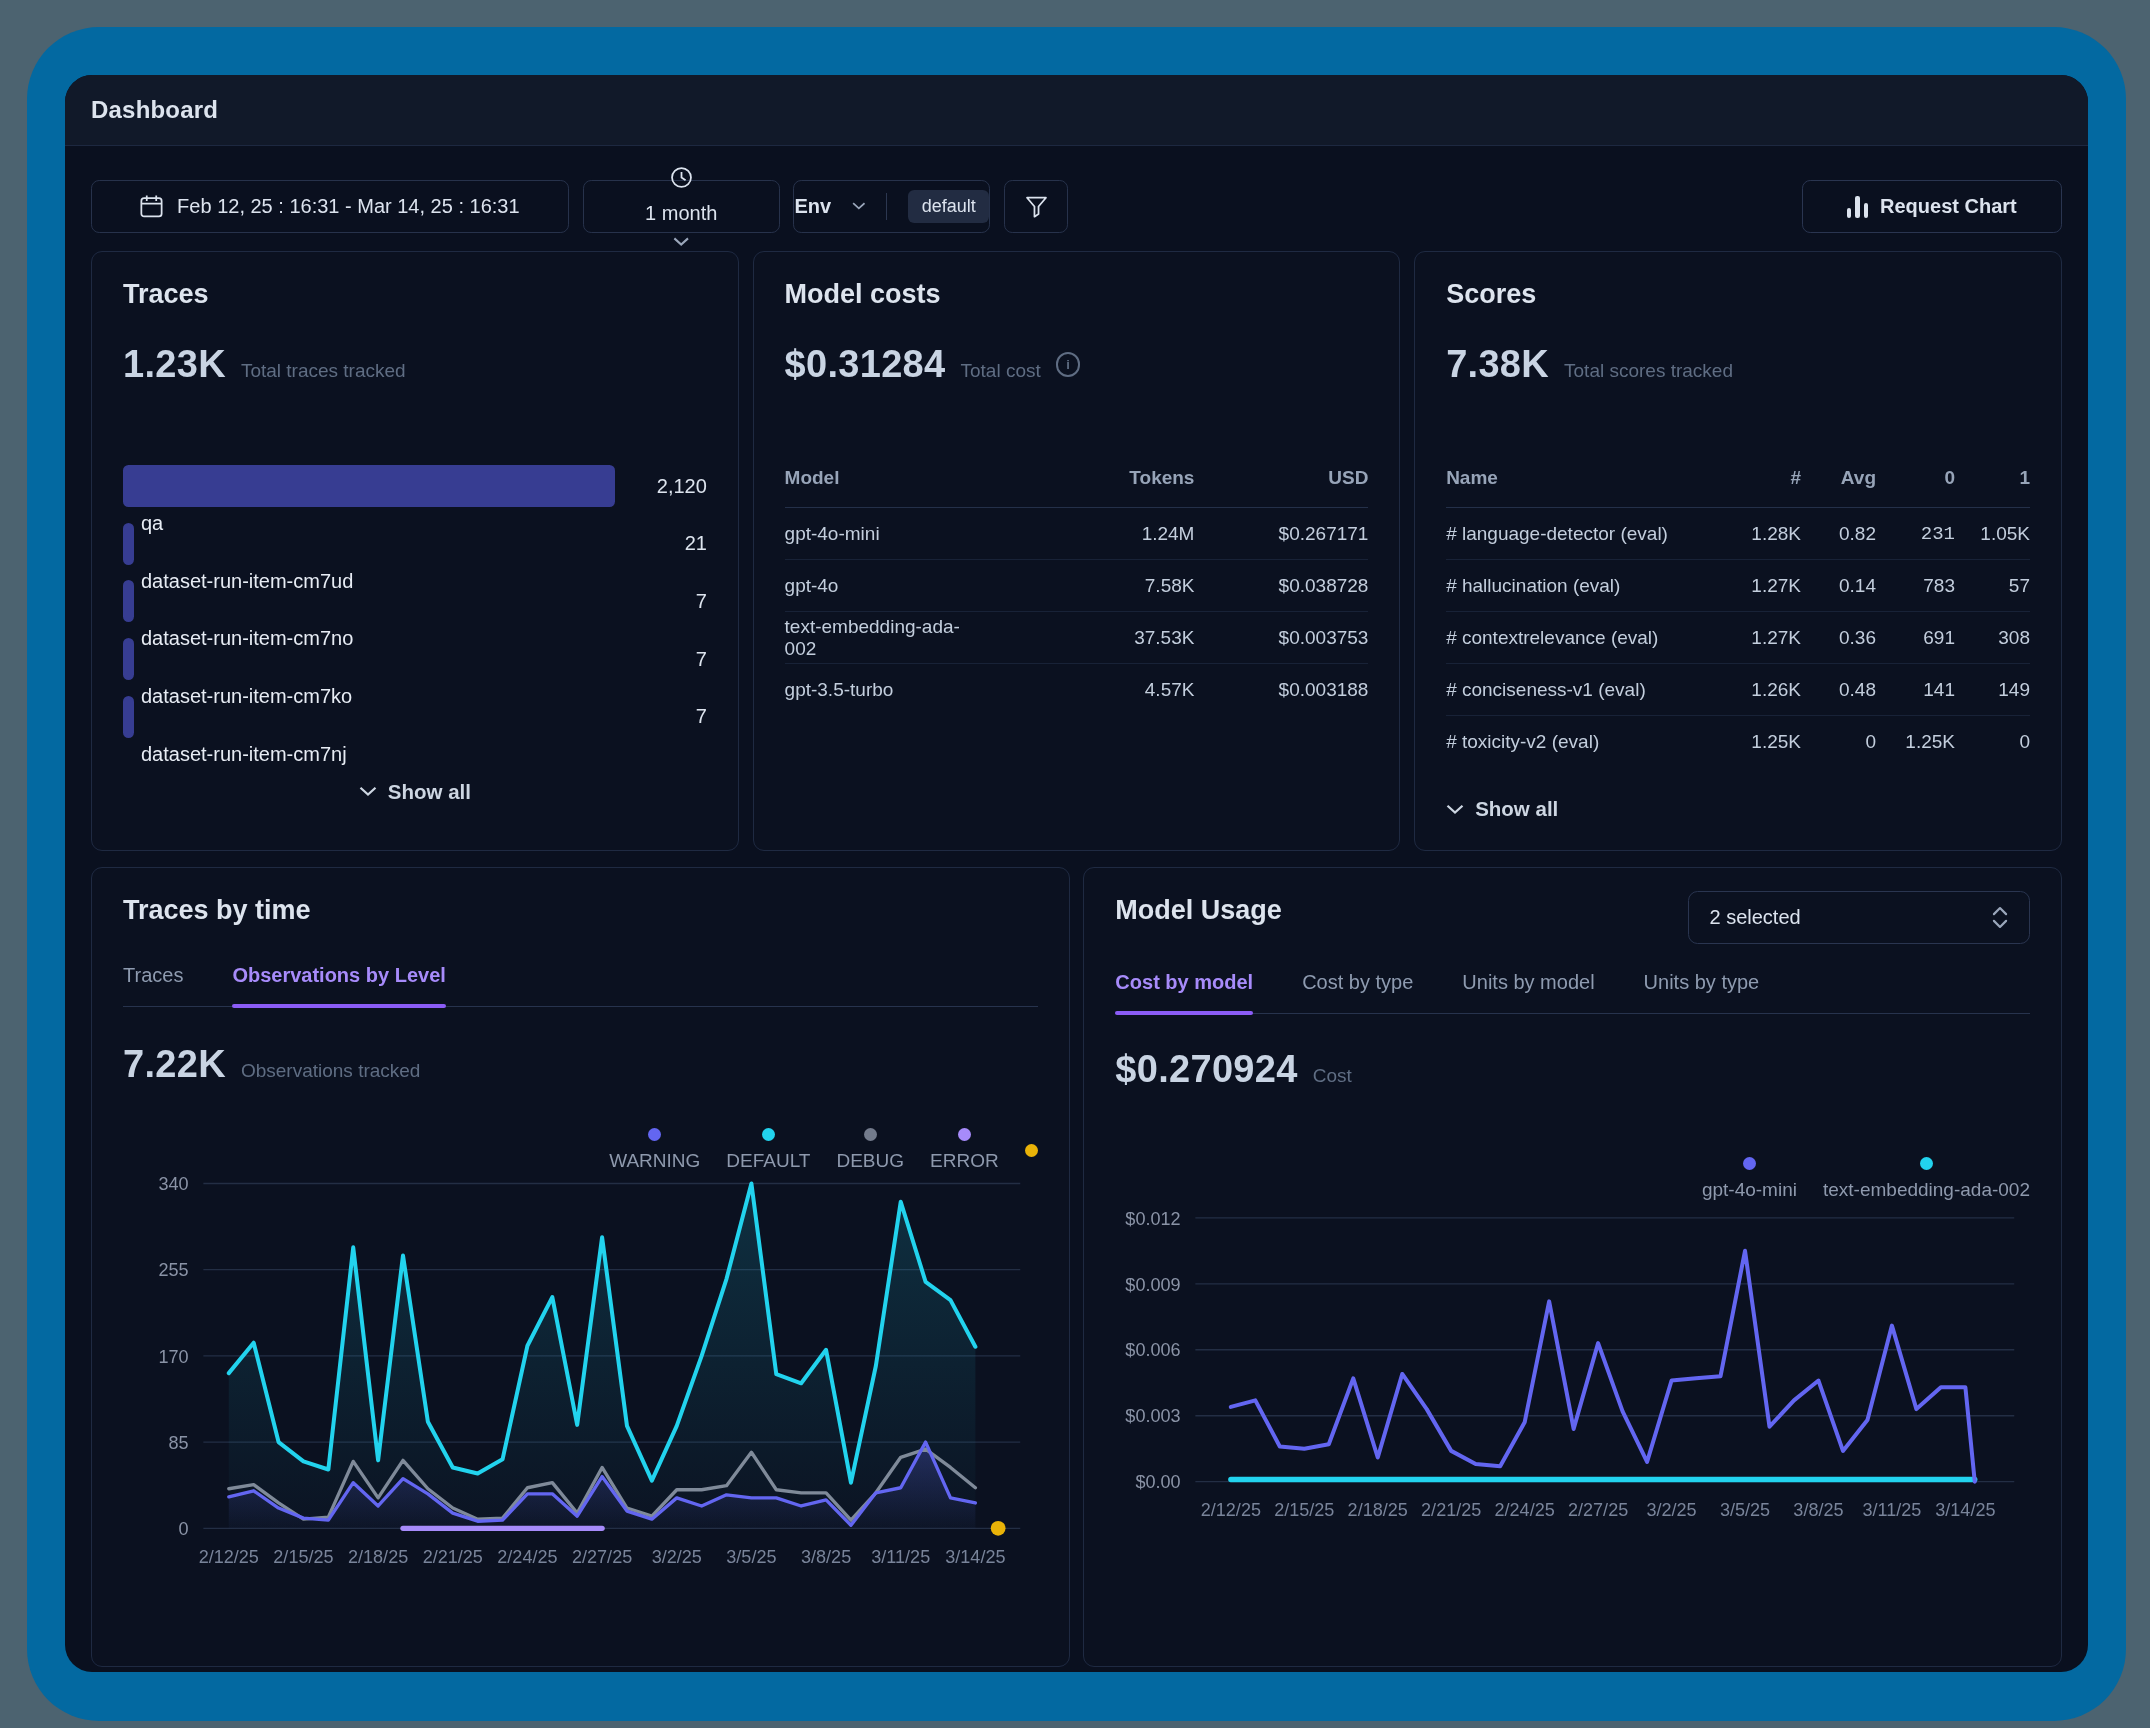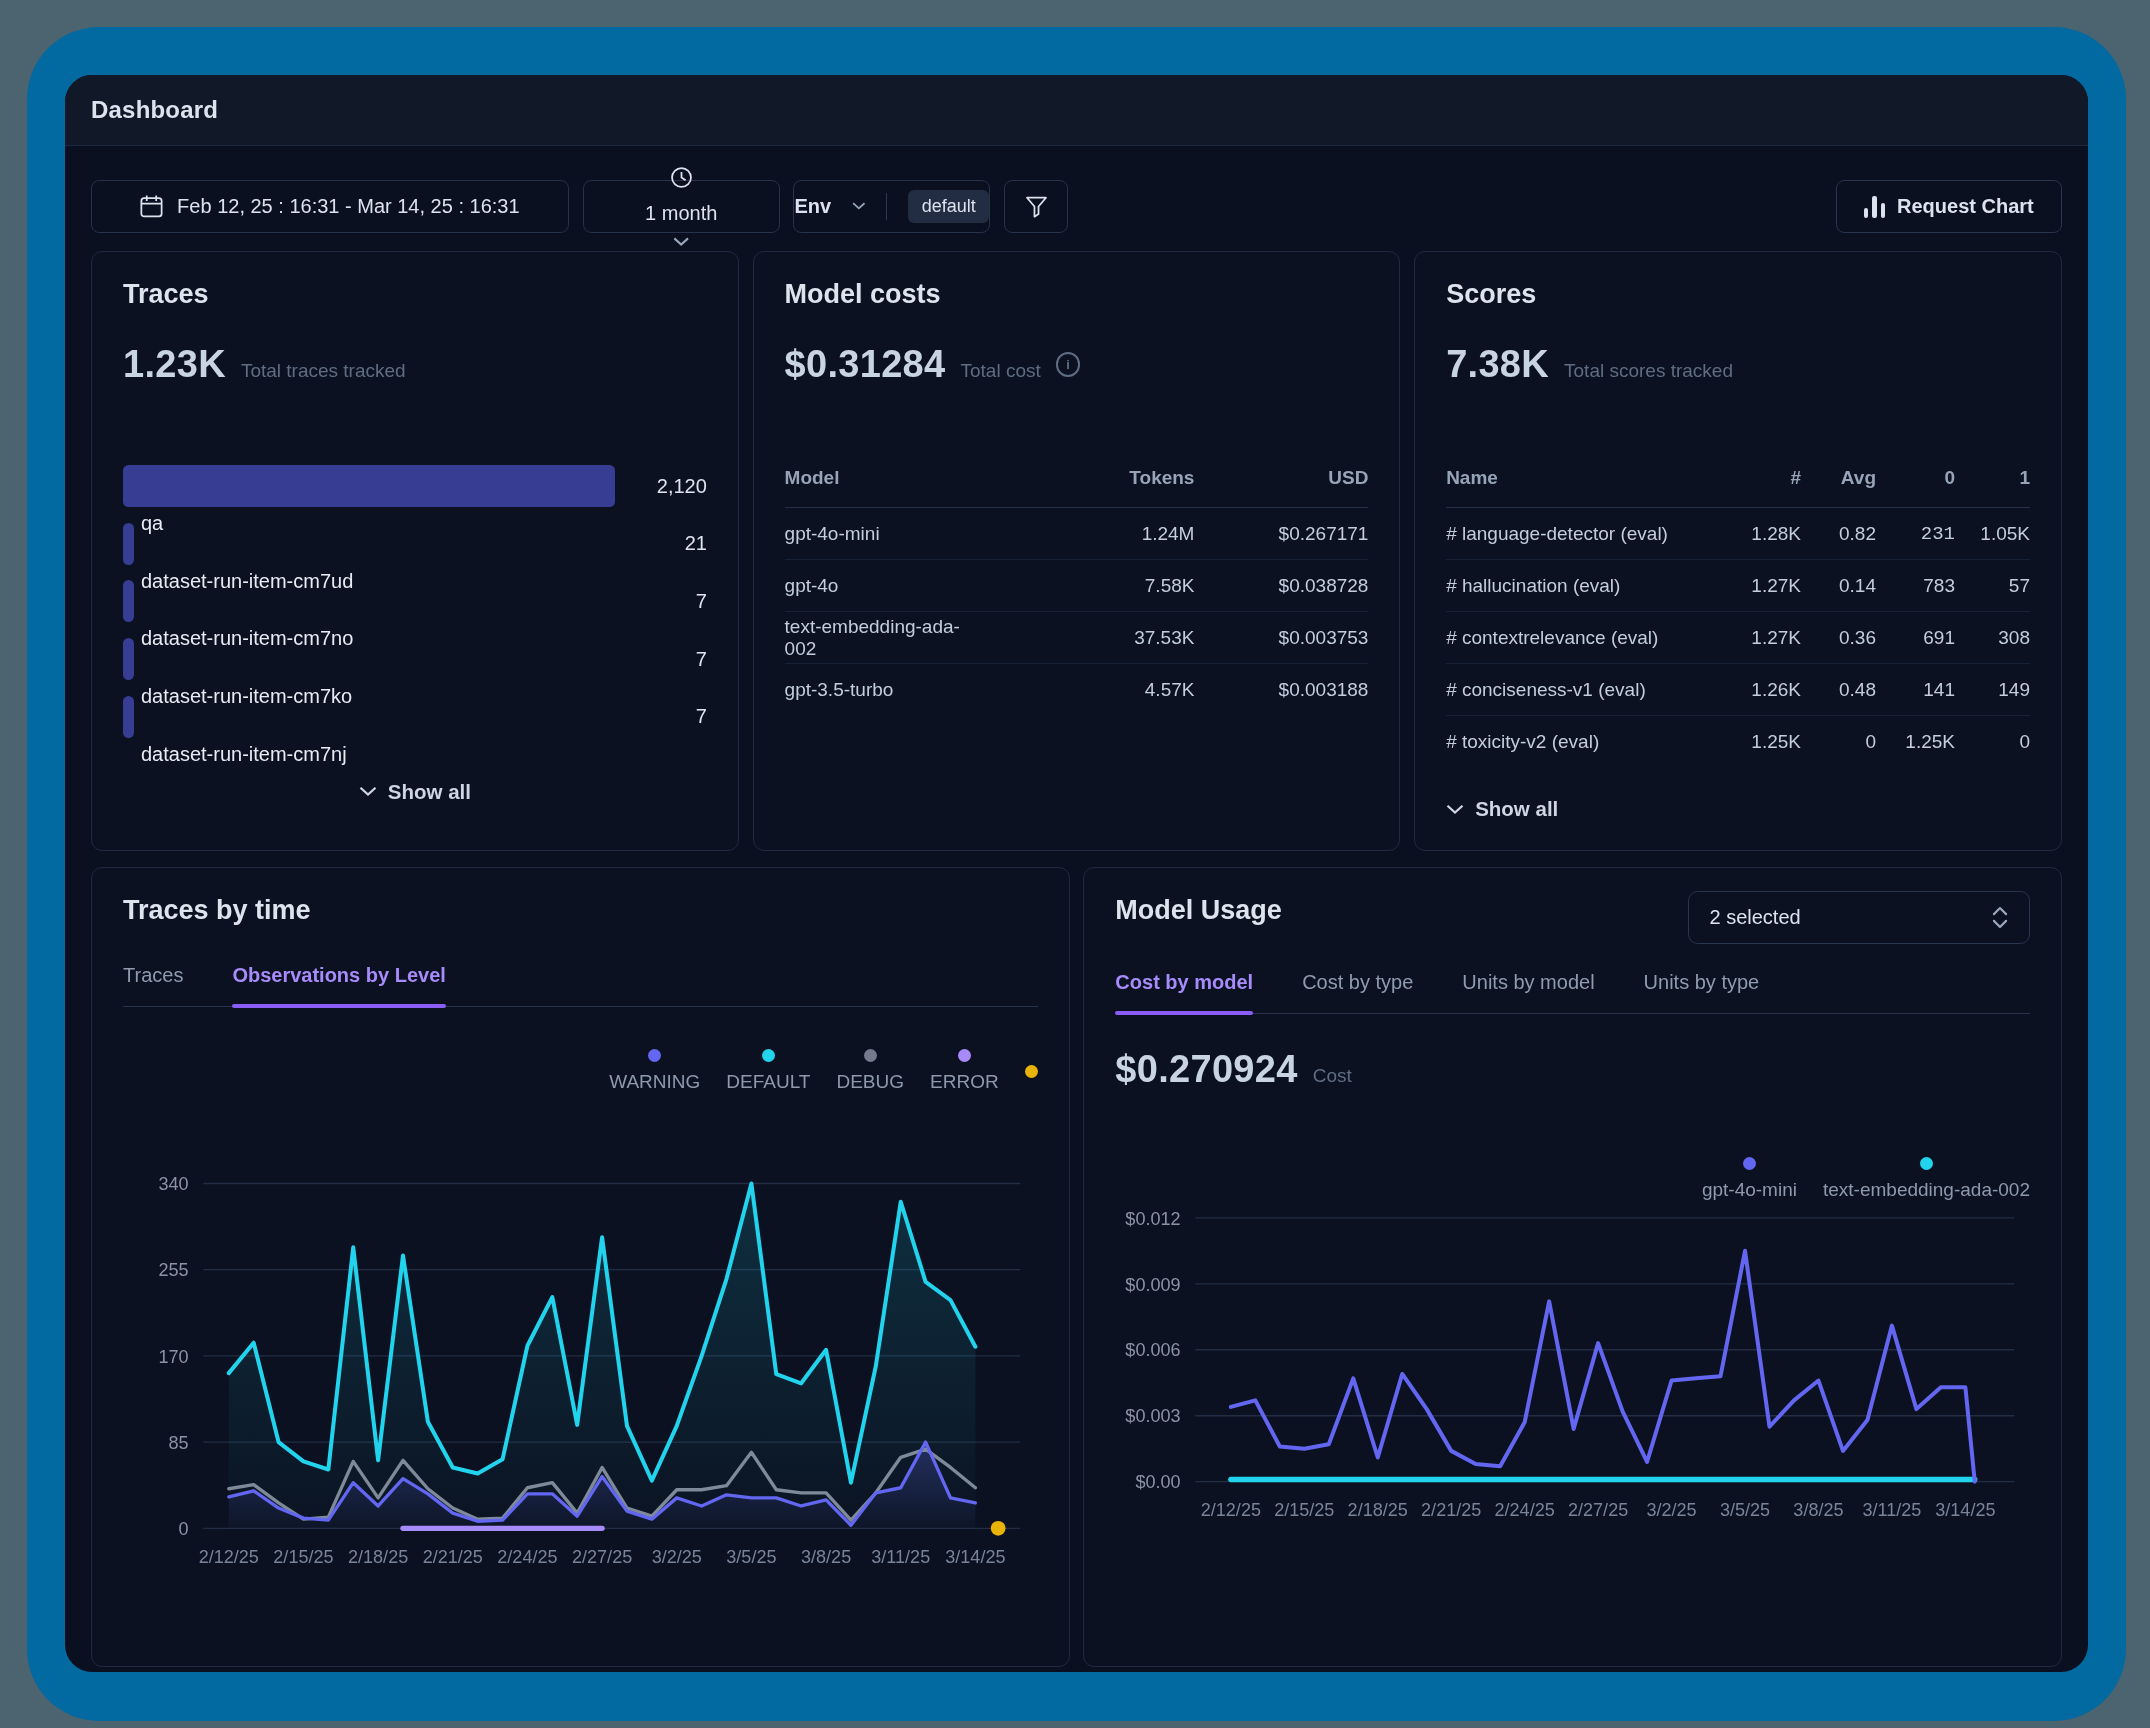--- a/index.html
+++ b/index.html
@@ -27,21 +27,21 @@
   .toolbar{display:flex;align-items:stretch;gap:13.7px;margin:34px 26px 0;height:53px;}
   .tool-box{
     border:1.4px solid #27324b;border-radius:8.2px;box-sizing:border-box;
     display:flex;align-items:center;color:#dce3ee;font-size:20px;background:transparent;
   }
   .date-box{width:478px;justify-content:center;gap:13.7px;}
   .month-box{width:197px;justify-content:center;gap:12.3px;flex-direction:column;}
   .env-box{width:197px;justify-content:space-between;gap:8px;}
   .filter-box{width:64px;justify-content:center;}
   .spacer{flex:1;}
-  .request-btn{width:226px;justify-content:center;gap:12.3px;font-weight:700;border-color:#2a3550;}
+  .request-btn{width:260px;justify-content:center;gap:12.3px;font-weight:700;border-color:#2a3550;}
   .env-badge{background:#222c42;border-radius:6.2px;padding:6.2px 13.7px;font-size:18px;color:#dce3ee;}
   .env-sep{width:1.4px;height:27px;background:#2c3750;}
   .icon{display:inline-flex;align-items:center;justify-content:center;}
   .bars-icon{display:inline-flex;align-items:flex-end;gap:4.1px;height:23px;}
   .bars-icon i{display:block;width:4.1px;background:#dce3ee;border-radius:2.1px;}
   .bars-icon i:nth-child(1){height:10.3px;}
   .bars-icon i:nth-child(2){height:22px;}
   .bars-icon i:nth-child(3){height:15px;}
   
   .cards-row1{display:flex;gap:13.7px;margin:18px 26px 0;height:600px;}
@@ -316,20 +316,24 @@
     </div>
 
     <div class="cards-row2">
 
       <div class="card">
         <div class="card-title">Traces by time</div>
         <div class="tabs" id="tbt-tabs">
             <div class="tab">Traces</div>
             <div class="tab active">Observations by Level</div>
           </div>
+        <div class="metric" style="margin-top:36px;">
+          <span class="metric-value">7.22K</span>
+          <span class="metric-label">Observations tracked</span>
+        </div>
         <div class="legend legend-c1" id="legend-1">
             <div class="legend-item">
               <span class="dot" style="background: rgb(99, 102, 241);"></span>
               <span>WARNING</span>
             </div>
             <div class="legend-item">
               <span class="dot" style="background: rgb(34, 211, 238);"></span>
               <span>DEFAULT</span>
             </div>
             <div class="legend-item">

